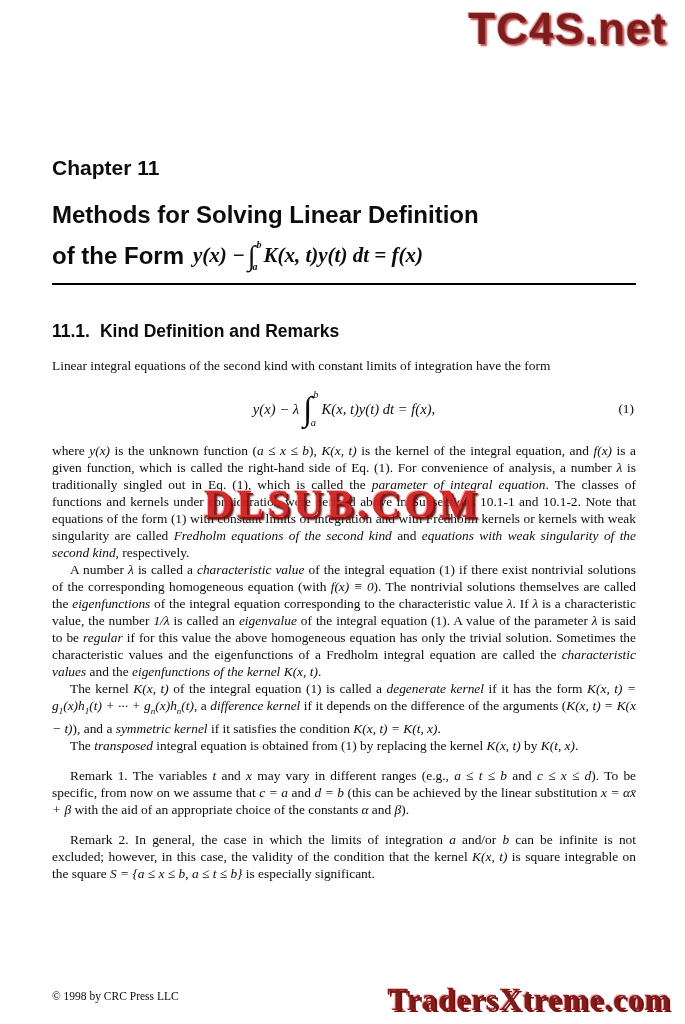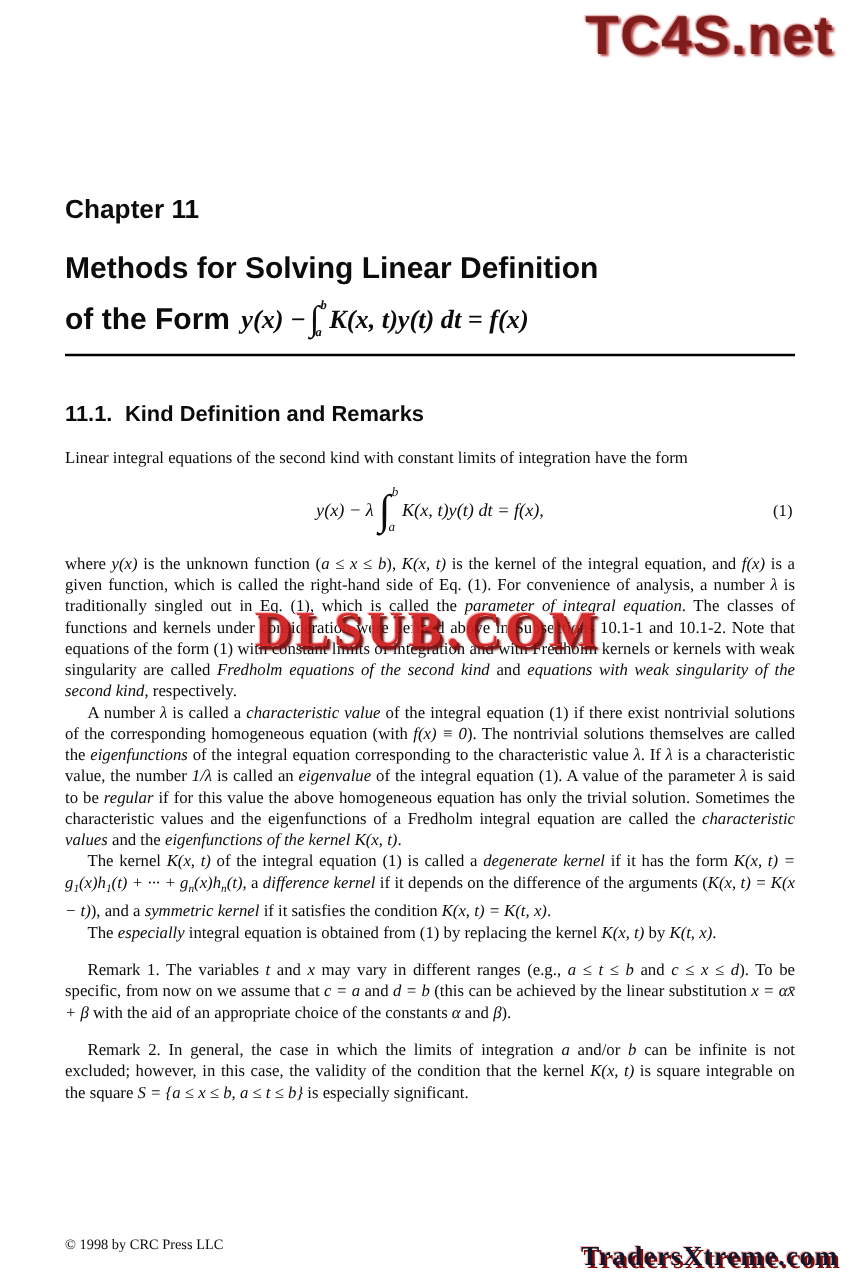--- a/index.html
+++ b/index.html
@@ -20,22 +20,22 @@
   }
   .wm-mid {
     position:absolute; top:480px; left:0; width:100%; text-align:center;
     font-weight:bold; font-size:40px; letter-spacing:4px;
     color:#cf2020;
     text-shadow: 2px 2px 0 #7d0d0d, 3px 3px 2px #5f0808, -1px -1px 0 #ff9f9f;
     opacity:.95; pointer-events:none;
   }
   .wm-bot {
     position:absolute; right:14px; bottom:6px;
-    font-weight:bold; font-size:22px; letter-spacing:1px;
-    color:#0f172a;
+    font-weight:bold; font-size:31px; letter-spacing:1px;
+    color:#7f1d1d;
     text-shadow: 2px 2px 0 #7d0d0d, -1px -1px 0 #ffb0b0;
   }
 
   
   .chapter-label {
     margin-top:156px;
     font-family:"Liberation Sans","DejaVu Sans",sans-serif;
     font-weight:bold; font-size:21px;
   }
   .title-line1 {
@@ -158,21 +158,21 @@
           </span>
         </span>
         <span class="mv-it">K(x, t)y(t) dt = f(x),</span>
       </span>
       <span class="eq-number">(1)</span>
     </div>
 
     <p class="para p-first">where <span class="mv">y(x)</span> is the unknown function (<span class="mv">a ≤ x ≤ b</span>), <span class="mv">K(x, t)</span> is the kernel of the integral equation, and <span class="mv">f(x)</span> is a given function, which is called the right-hand side of Eq. (1).  For convenience of analysis, a number <span class="mv">λ</span> is traditionally singled out in Eq. (1), which is called the <i>parameter of integral equation</i>.  The classes of functions and kernels under consideration were defined above in Subsections 10.1-1 and 10.1-2.  Note that equations of the form (1) with constant limits of integration and with Fredholm kernels or kernels with weak singularity are called <i>Fredholm equations of the second kind</i> and <i>equations with weak singularity of the second kind</i>, respectively.</p>
     <p class="para indent">A number <span class="mv">λ</span> is called a <i>characteristic value</i> of the integral equation (1) if there exist nontrivial solutions of the corresponding homogeneous equation (with <span class="mv">f(x) ≡ 0</span>).  The nontrivial solutions themselves are called the <i>eigenfunctions</i> of the integral equation corresponding to the characteristic value <span class="mv">λ</span>.  If <span class="mv">λ</span> is a characteristic value, the number <span class="mv">1/λ</span> is called an <i>eigenvalue</i> of the integral equation (1).  A value of the parameter <span class="mv">λ</span> is said to be <i>regular</i> if for this value the above homogeneous equation has only the trivial solution.  Sometimes the characteristic values and the eigenfunctions of a Fredholm integral equation are called the <i>characteristic values</i> and the <i>eigenfunctions of the kernel</i> <span class="mv">K(x, t)</span>.</p>
     <p class="para indent">The kernel <span class="mv">K(x, t)</span> of the integral equation (1) is called a <i>degenerate kernel</i> if it has the form <span class="mv">K(x, t) = g<sub>1</sub>(x)h<sub>1</sub>(t) + ··· + g<sub>n</sub>(x)h<sub>n</sub>(t)</span>, a <i>difference kernel</i> if it depends on the difference of the arguments (<span class="mv">K(x, t) = K(x − t)</span>), and a <i>symmetric kernel</i> if it satisfies the condition <span class="mv">K(x, t) = K(t, x)</span>.</p>
-    <p class="para indent">The <i>especially</i> integral equation is obtained from (1) by replacing the kernel <span class="mv">K(x, t)</span> by <span class="mv">K(t, x)</span>.</p>
+    <p class="para indent">The <i>transposed</i> integral equation is obtained from (1) by replacing the kernel <span class="mv">K(x, t)</span> by <span class="mv">K(t, x)</span>.</p>
 
     <p class="para indent remark">Remark 1.  The variables <span class="mv">t</span> and <span class="mv">x</span> may vary in different ranges (e.g., <span class="mv">a ≤ t ≤ b</span> and <span class="mv">c ≤ x ≤ d</span>).  To be specific, from now on we assume that <span class="mv">c = a</span> and <span class="mv">d = b</span> (this can be achieved by the linear substitution <span class="mv">x = αx̄ + β</span> with the aid of an appropriate choice of the constants <span class="mv">α</span> and <span class="mv">β</span>).</p>
     <p class="para indent remark">Remark 2.  In general, the case in which the limits of integration <span class="mv">a</span> and/or <span class="mv">b</span> can be infinite is not excluded; however, in this case, the validity of the condition that the kernel <span class="mv">K(x, t)</span> is square integrable on the square <span class="mv">S = {a ≤ x ≤ b, a ≤ t ≤ b}</span> is especially significant.</p>
 
   </div>
 
   <div class="wm-mid">DLSUB.COM</div>
 
   <div class="footer-copyright">© 1998 by CRC Press LLC</div>
 

